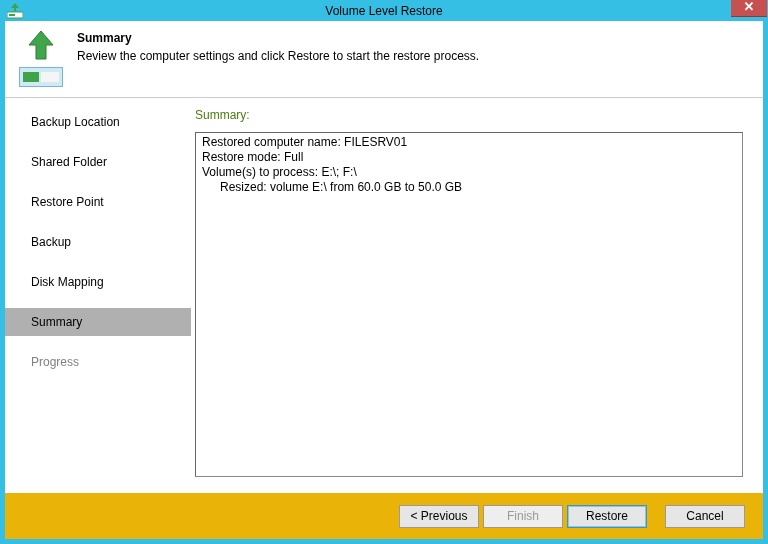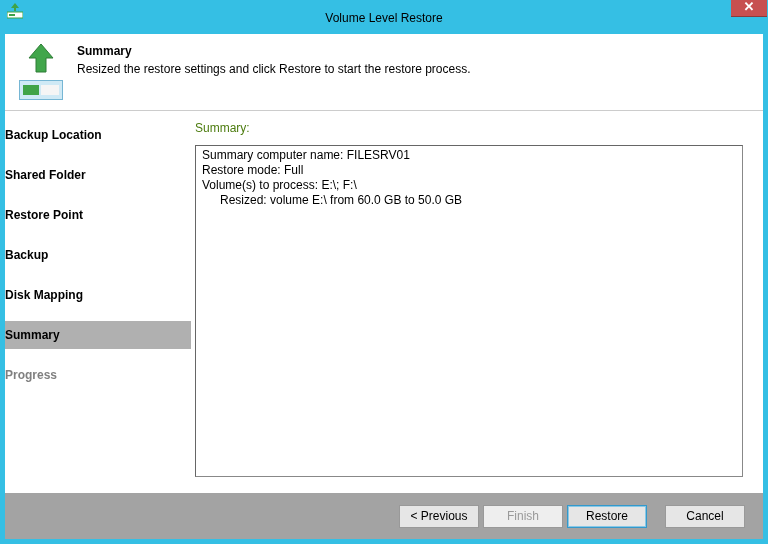--- a/index.html
+++ b/index.html
@@ -5,21 +5,21 @@
   * { box-sizing: border-box; margin: 0; padding: 0; }
   html, body { width: 768px; height: 544px; font-family: "Segoe UI", Tahoma, sans-serif; font-size: 12px; background: #fff; }
   .window {
     width: 768px; height: 544px;
     border: 5px solid #35BFE4;
     background: #fff;
     display: flex; flex-direction: column;
     position: relative;
   }
   .titlebar {
-    height: 33px;
+    height: 20px;
     background: #35BFE4;
     display: flex; align-items: center; justify-content: center;
     position: relative;
     margin-top: -4px;
   }
   .titlebar-icon {
     position: absolute; left: 2px; top: 2px;
     width: 16px; height: 16px;
   }
   .titlebar-title {
@@ -59,24 +59,23 @@
   .header-text .subtitle { color:#000; }
   .body {
     flex:1; display:flex; background:#fff;
   }
   .sidebar {
     width:186px; flex:0 0 186px;
     padding:10px 0 0 0;
     background:#fff;
   }
   .sidebar .step {
-    padding:7px 0;
+    padding:7px 26px;
     color:#000;
     cursor:pointer;
-    font-weight:bold;
   }
   .sidebar .step + .step { margin-top:12px; }
   .sidebar .step.selected {
     background:#B0B0B0;
   }
   .sidebar .step.disabled { color:#808080; }
   .main {
     flex:1; padding:10px 20px 10px 4px;
     display:flex;flex-direction:column;
   }
@@ -91,21 +90,21 @@
     background:#fff;
     overflow:auto;
     margin-bottom:6px;
   }
   .summary-box .indent { padding-left:18px; }
   .footer {
     height:46px;
     display:flex; align-items:center; justify-content:flex-end;
     gap:4px;
     padding:0 18px 0 0;
-    background:#a3a3a3;
+    background:#eab308;
   }
   .footer .btn {
     width:80px; height:23px;
     border:1px solid #999;
     background:#e6e6e6;
     display:flex;align-items:center;justify-content:center;
     font-size:12px; color:#000;
     cursor:pointer;
   }
   .footer .btn.default { border:1px solid #3399cc; box-shadow:0 0 0 1px #88c8e6 inset;}
@@ -138,39 +137,39 @@
           <path d="M17 2 L29 16 H22 V30 H12 V16 H5 Z" fill="#41a64b" stroke="#2e7d36" stroke-width="1"></path>
         </svg>
       </div>
       <div class="diskbox">
         <div class="seg1"></div>
           <div class="seg2"></div>
       </div>
     </div>
     <div class="header-text">
       <div class="title">Summary</div>
-      <div class="subtitle">Resized the restore settings and click Restore to start the restore process.</div>
+      <div class="subtitle">Review the computer settings and click Restore to start the restore process.</div>
     </div>
   </div>
 
   <div class="body">
     <div class="sidebar" id="sidebar">
 
     <div class="step">Backup Location</div>
         <div class="step">Shared Folder</div>
         <div class="step">Restore Point</div>
         <div class="step">Backup</div>
         <div class="step">Disk Mapping</div>
         <div class="step selected">Summary</div>
         <div class="step disabled">Progress</div>
       </div>
     <div class="main">
       <div class="main-label">Summary:</div>
       <div class="summary-box" id="summary-box">
-          <div>Summary computer name: FILESRV01</div>
+          <div>Restored computer name: FILESRV01</div>
           <div>Restore mode: Full</div>
           <div>Volume(s) to process: E:\; F:\</div>
           <div class="indent">Resized: volume E:\ from 60.0 GB to 50.0 GB</div>
         </div>
     </div>
   </div>
 
   <div class="footer">
     <div class="btn">&lt; Previous</div>
     <div class="btn disabled">Finish</div>

